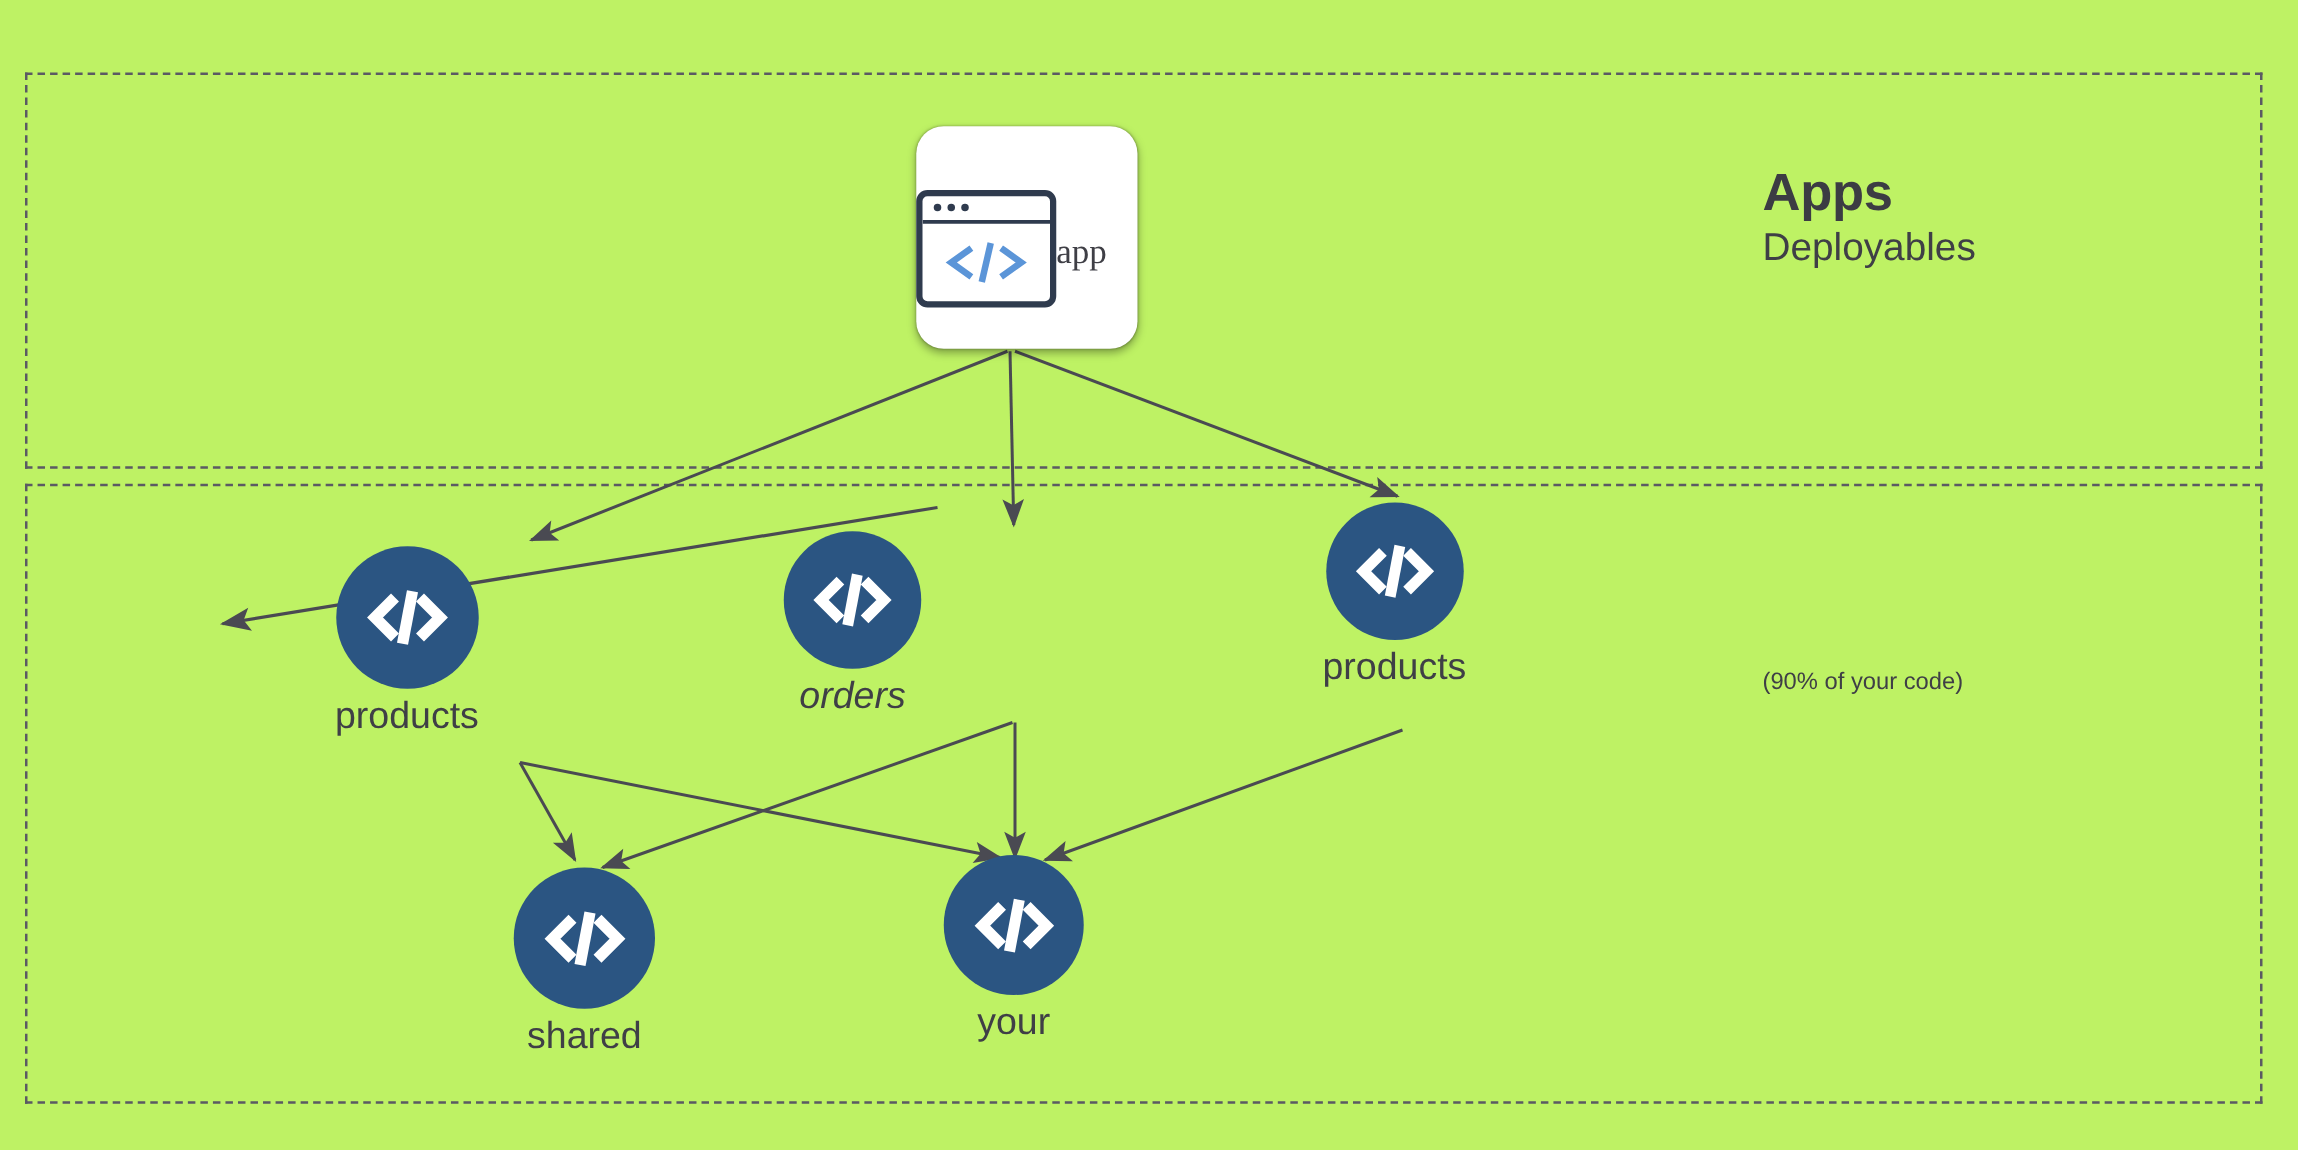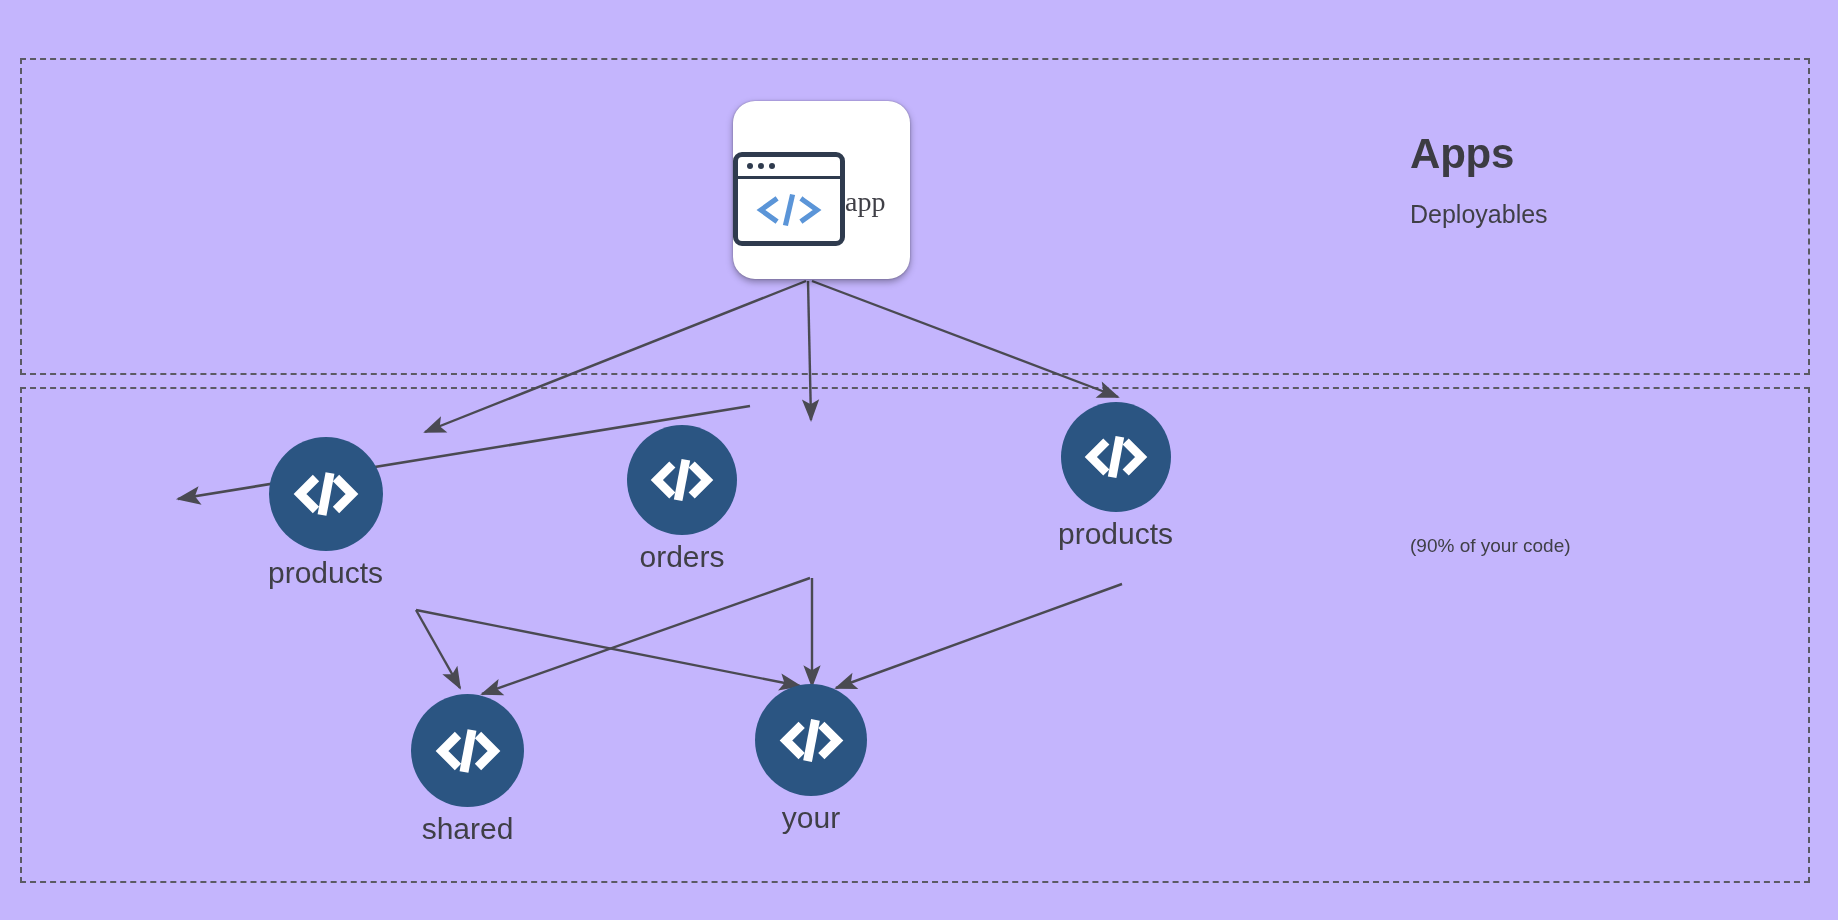--- a/index.html
+++ b/index.html
@@ -9,21 +9,21 @@
     background: #ffffff;
   }
   body {
     font-family: "Liberation Sans", sans-serif;
     -webkit-font-smoothing: antialiased;
   }
   #stage {
     position: relative;
     width: 1838px;
     height: 920px;
-    background: #c4b5fd;
+    background: #bef264;
     overflow: hidden;
   }
 
   
   .tier-box {
     position: absolute;
     border: 2px dashed #5b5a63;
     box-sizing: border-box;
     background: transparent;
   }
@@ -39,24 +39,24 @@
   }
   .tier-caption .tier-title {
     display: block;
     font-size: 42px;
     font-weight: bold;
     letter-spacing: -0.2px;
     color: #3c3c43;
   }
   .tier-caption .tier-sub {
     display: block;
-    font-size: 25px;
+    font-size: 31px;
     font-weight: normal;
     color: #3f3f46;
-    margin-top: 23px;
+    margin-top: 4px;
   }
   .tier-caption.small-sub .tier-sub { font-size: 19px; margin-top: 7px; }
   #caption-apps { left: 1410px; top: 130px; }
   #caption-libs { left: 1410px; top: 528px; }
 
   
   #edges {
     position: absolute;
     left: 0; top: 0;
     width: 1838px;
@@ -144,21 +144,21 @@
   .lib-label {
     margin-top: 7px;
     font-size: 30px;
     color: #3f3f46;
     line-height: 1;
     white-space: nowrap;
   }
 
   #node-products { left: 268px;  top: 437px; }
   #node-products .lib-circle { width: 114px; height: 114px; }
-  #node-orders   { left: 627px;  top: 425px; }
+  #node-orders   { left: 627px;  top: 425px; font-style: italic; }
   #node-orders   .lib-circle { width: 110px; height: 110px; }
   #node-checkout { left: 1058px; top: 402px; }
   #node-checkout .lib-circle { width: 110px; height: 110px; }
   #node-shared   { left: 411px;  top: 694px; }
   #node-shared   .lib-circle { width: 113px; height: 113px; }
   #node-core     { left: 755px;  top: 684px; }
   #node-core     .lib-circle { width: 112px; height: 112px; }
 </style>
 </head>
 <body>

